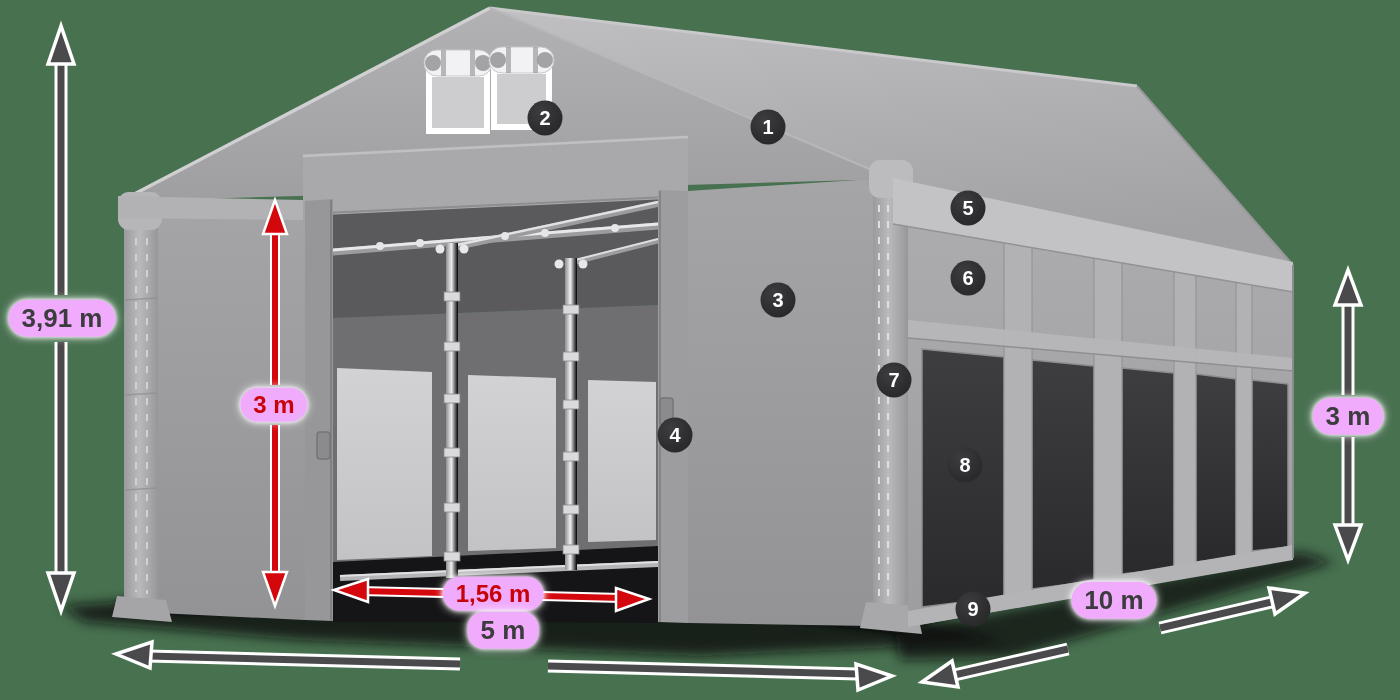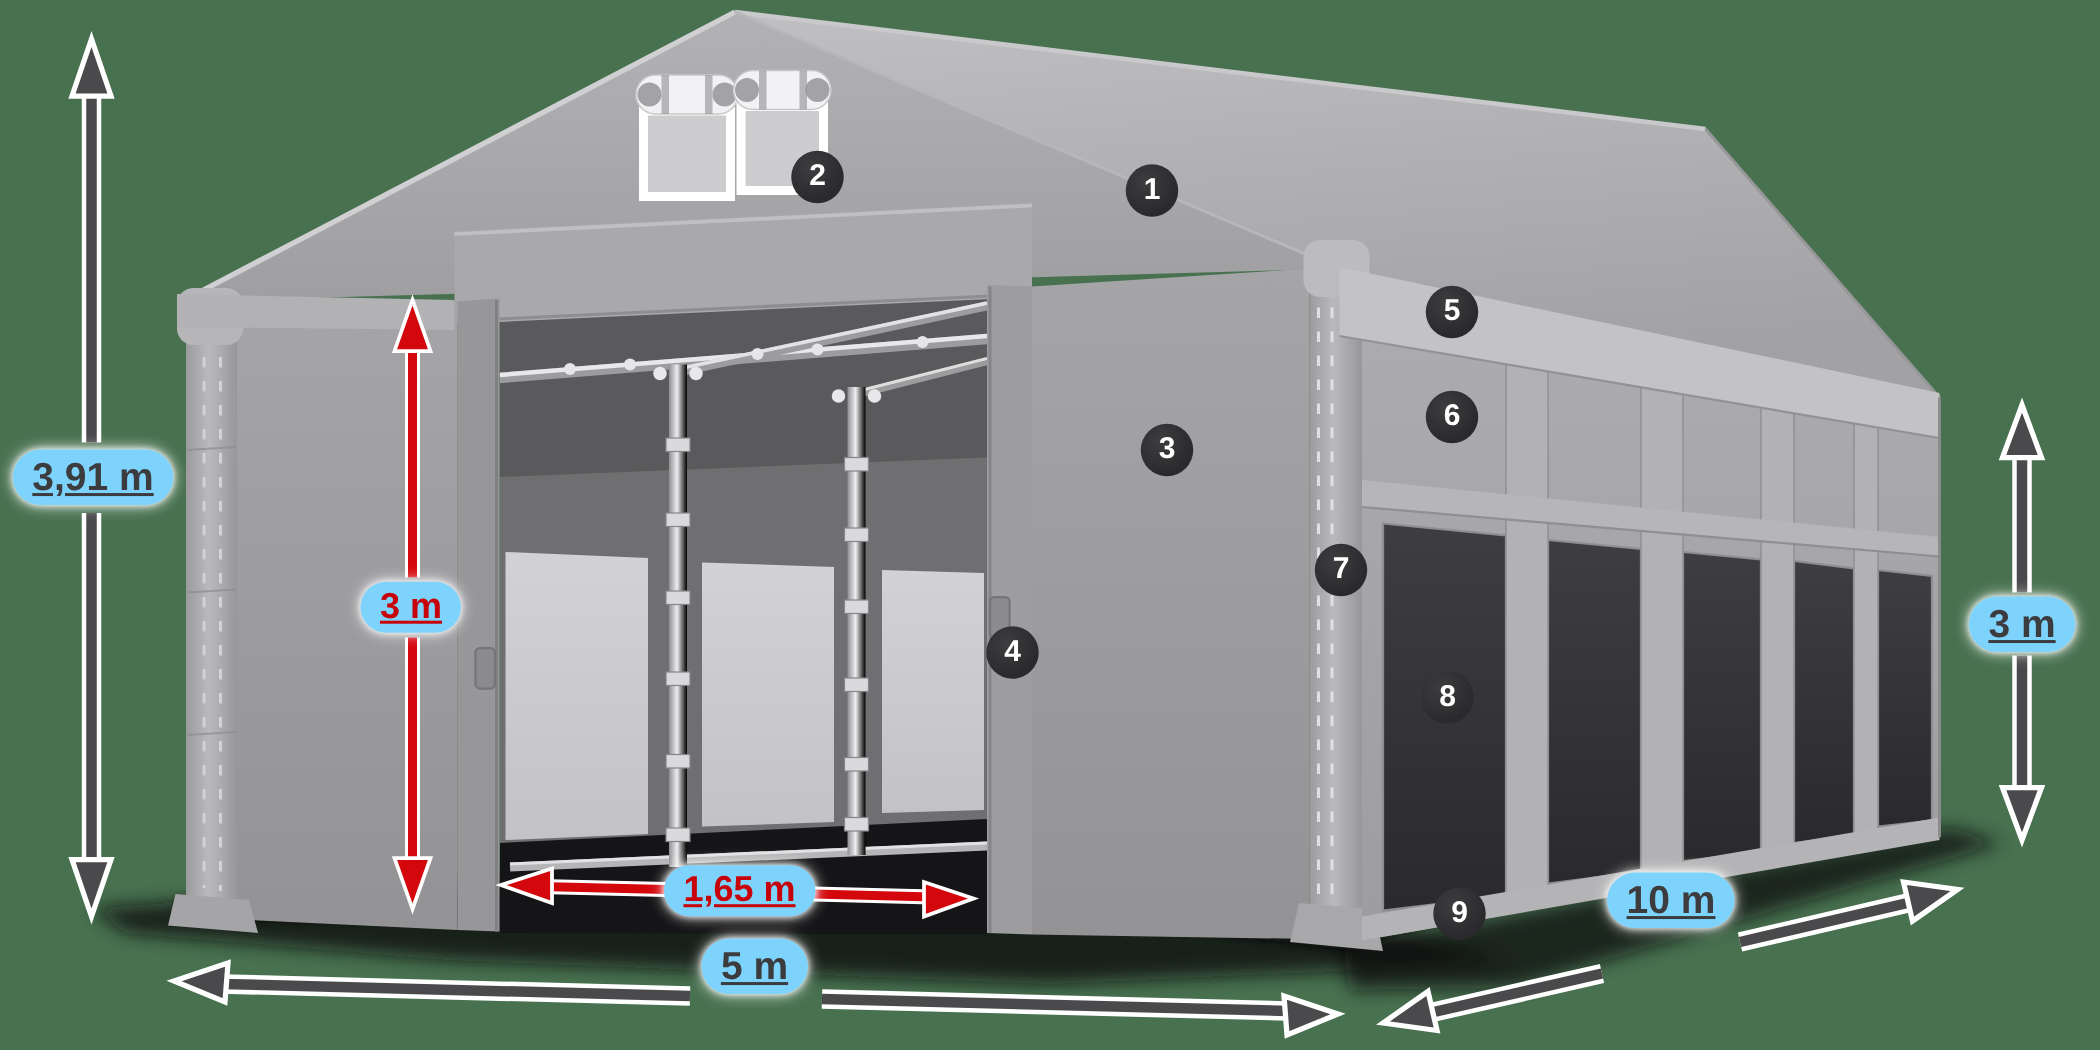--- a/index.html
+++ b/index.html
@@ -4,24 +4,24 @@
 <style>
   html,body{margin:0;padding:0;background:#487150;}
   #stage{
     position:relative;width:1400px;height:700px;overflow:hidden;
     background:#487150;
     font-family:"Liberation Sans","DejaVu Sans",sans-serif;
   }
   #stage svg{position:absolute;left:0;top:0;}
   .pill{
     position:absolute;transform:translate(-50%,-50%);
-    background:#7dd3fc;color:#3c3c3e;font-weight:bold;
+    background:#f0abfc;color:#3c3c3e;font-weight:bold;
     border-radius:20px;padding:4px 13px;font-size:26px;line-height:1.1;
     box-shadow:0 0 10px rgba(255,255,255,.95),0 0 4px rgba(255,255,255,.9);
-    white-space:nowrap;z-index:5;text-decoration:underline;
+    white-space:nowrap;z-index:5;
   }
   .pill.red{color:#c70309;font-size:24px;}
   .marker{
     position:absolute;transform:translate(-50%,-50%);
     width:35px;height:35px;border-radius:50%;
     background:radial-gradient(circle at 38% 32%, #3d3d40 0%, #2a2a2c 70%);
     color:#ffffff;font-weight:bold;font-size:20px;
     display:flex;align-items:center;justify-content:center;
     z-index:6;cursor:pointer;
   }
@@ -287,22 +287,22 @@
     <line x1="1348" y1="437" x2="1348" y2="526" stroke="#ffffff" stroke-width="13"></line>
     <line x1="1348" y1="303" x2="1348" y2="395" stroke="#4a4a4c" stroke-width="7"></line>
     <line x1="1348" y1="437" x2="1348" y2="526" stroke="#4a4a4c" stroke-width="7"></line>
     <polygon points="1348,270 1335,305 1361,305" fill="#4a4a4c" stroke="#ffffff" stroke-width="3.5"></polygon>
     <polygon points="1348,560 1335,525 1361,525" fill="#4a4a4c" stroke="#ffffff" stroke-width="3.5"></polygon>
   </g>
 </svg>
 
 <div class="pill" style="left:62px;top:318px;">3,91 m</div>
 <div class="pill red" style="left:274px;top:405px;">3 m</div>
-<div class="pill red" style="left:493px;top:594px;">1,65 m</div>
-<div class="pill" style="left:503px;top:644px;">5 m</div>
+<div class="pill red" style="left:493px;top:594px;">1,56 m</div>
+<div class="pill" style="left:503px;top:630px;border-radius:16px;">5 m</div>
 <div class="pill" style="left:1114px;top:600px;">10 m</div>
 <div class="pill" style="left:1348px;top:416px;">3 m</div>
 
 <div class="marker" style="left:768px;top:127px;">1</div>
 <div class="marker" style="left:545px;top:118px;">2</div>
 <div class="marker" style="left:778px;top:300px;">3</div>
 <div class="marker" style="left:675px;top:435px;">4</div>
 <div class="marker" style="left:968px;top:208px;">5</div>
 <div class="marker" style="left:968px;top:278px;">6</div>
 <div class="marker" style="left:894px;top:380px;">7</div>

